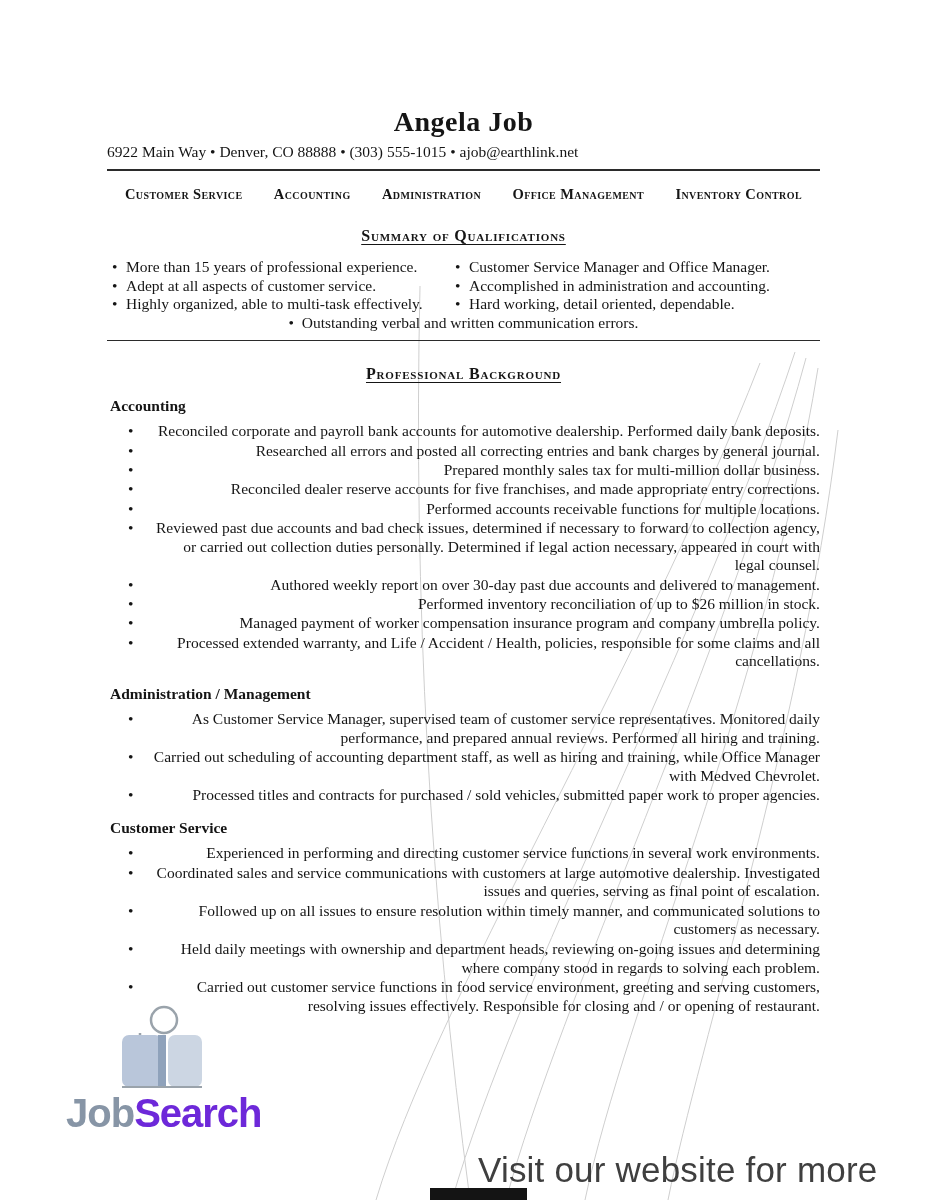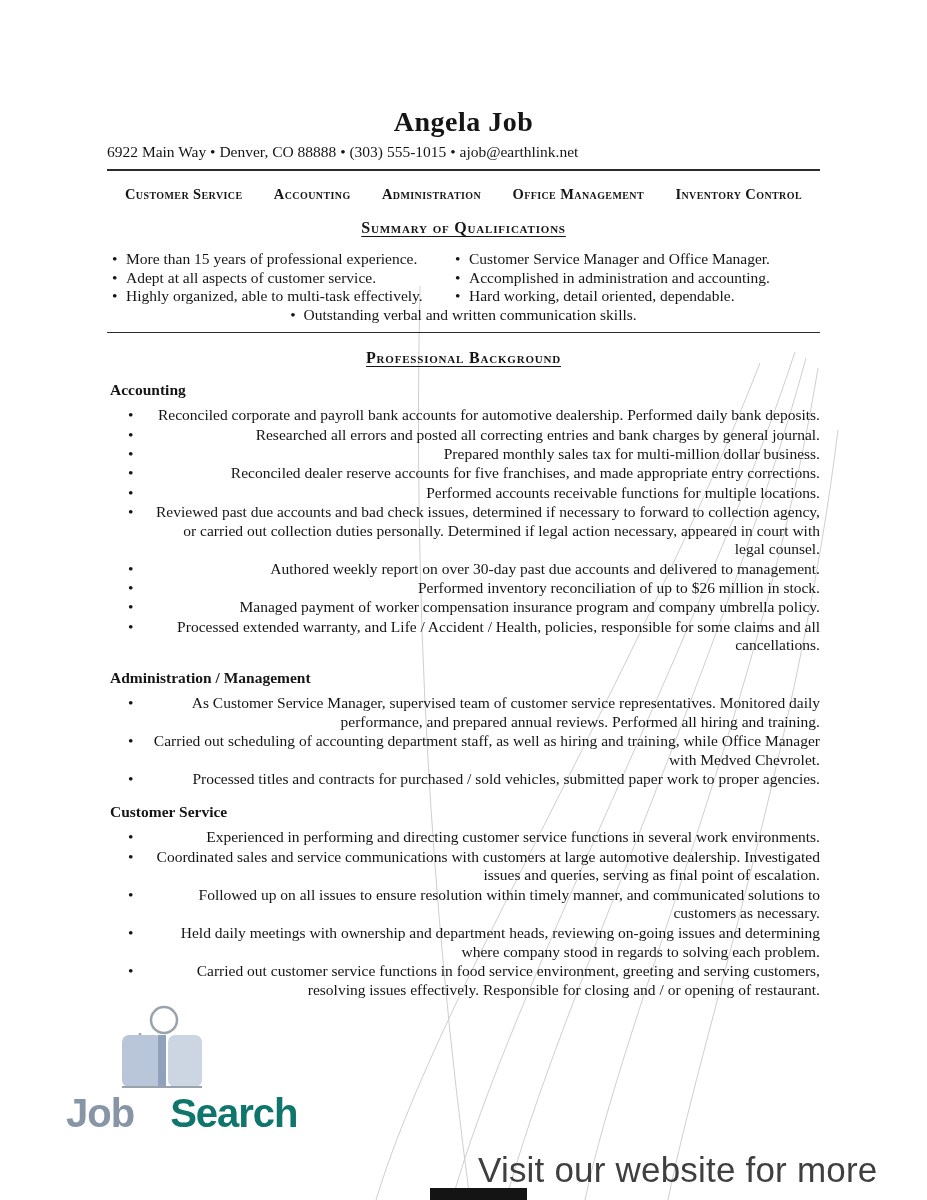--- a/index.html
+++ b/index.html
@@ -13,21 +13,21 @@
     margin:106px 0 0 0;text-align:center;font-size:28px;font-weight:bold;letter-spacing:.5px;
   }
   .contact{margin-top:5px;text-align:left;font-size:15.5px;}
   .rule{border:0;border-top:2px solid #2b2b2b;margin-top:8px;height:0;}
   .rule.thin{border-top-width:1.5px;}
   .skills{
     margin:15px 18px 0 18px;display:flex;justify-content:space-between;
     font-weight:bold;font-variant:small-caps;font-size:14.5px;letter-spacing:.4px;
   }
   .sec-title{
-    margin:16px 0 0 0;text-align:center;font-size:16px;font-weight:bold;
+    margin:24px 0 0 0;text-align:center;font-size:16px;font-weight:bold;
     font-variant:small-caps;letter-spacing:.8px;
     text-decoration:underline;text-underline-offset:3px;text-decoration-thickness:1px;
   }
   .summary-cols{display:flex;margin-top:13px;font-size:15.5px;line-height:18.6px;}
   .summary-cols ul{list-style:none;margin:0;padding:0;}
   .summary-cols .col-left{width:348px;padding-left:5px;box-sizing:border-box;}
   .summary-cols .col-right{flex:1;}
   .summary-cols li{position:relative;padding-left:14px;}
   .summary-cols li::before{content:"\2022";position:absolute;left:0;}
   .summary-center{margin-top:0;text-align:center;font-size:15.5px;line-height:18.6px;}
@@ -38,21 +38,21 @@
   ul.bullets li::before{content:"\2022";position:absolute;left:21px;}
   .prof-block{margin-top:2px;}
   
   .logo{position:absolute;left:60px;top:1003px;width:220px;height:140px;}
   .logo-icon{position:absolute;left:56px;top:0;width:100px;height:90px;}
   .logo-text{
     position:absolute;left:6px;top:88px;font-family:"Liberation Sans", sans-serif;
     font-size:40px;font-weight:bold;letter-spacing:-1px;white-space:nowrap;
   }
   .logo-text .part-job{color:#8795a6;}
-  .logo-text .part-search{color:#0f766e;margin-left:36px;}
+  .logo-text .part-search{color:#6d28d9;}
   .promo{
     position:absolute;left:478px;top:1150px;width:440px;
     font-family:"Liberation Sans", sans-serif;font-size:35px;color:#3f3f3f;
     letter-spacing:.2px;white-space:nowrap;
   }
   .bottom-bar{position:absolute;left:430px;top:1188px;width:97px;height:12px;background:#141414;}
 </style>
 </head>
 <body>
 
@@ -88,21 +88,21 @@
       <li>More than 15 years of professional experience.</li>
       <li>Adept at all aspects of customer service.</li>
       <li>Highly organized, able to multi-task effectively.</li>
     </ul>
     <ul class="col-right">
       <li>Customer Service Manager and Office Manager.</li>
       <li>Accomplished in administration and accounting.</li>
       <li>Hard working, detail oriented, dependable.</li>
     </ul>
   </div>
-  <div class="summary-center">Outstanding verbal and written communication skills.</div>
+  <div class="summary-center">Outstanding verbal and written communication errors.</div>
 
   <div class="rule thin"></div>
 
   <h2 class="sec-title">Professional Background</h2>
 
   <div class="prof-block">
     <h3 class="job-heading">Accounting</h3>
     <ul class="bullets">
       <li>Reconciled corporate and payroll bank accounts for automotive dealership.  Performed daily bank deposits.</li>
       <li>Researched all errors and posted all correcting entries and bank charges by general journal.</li>

